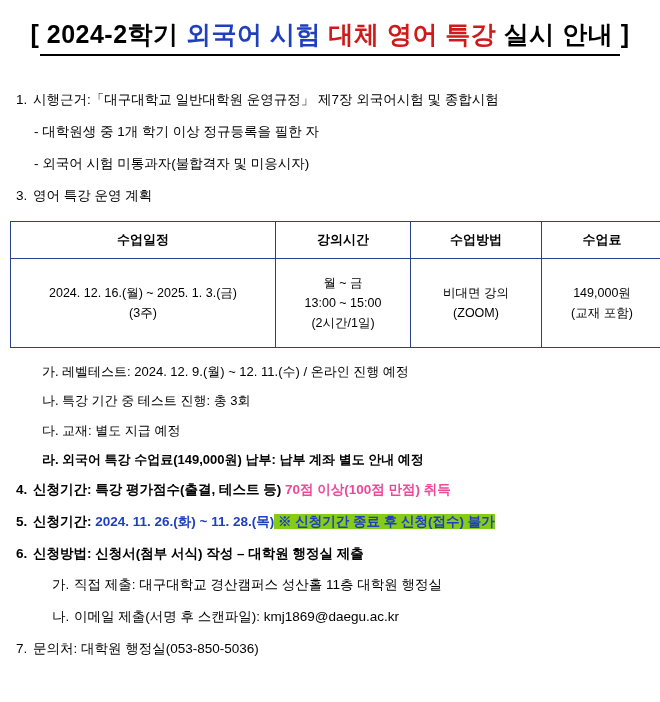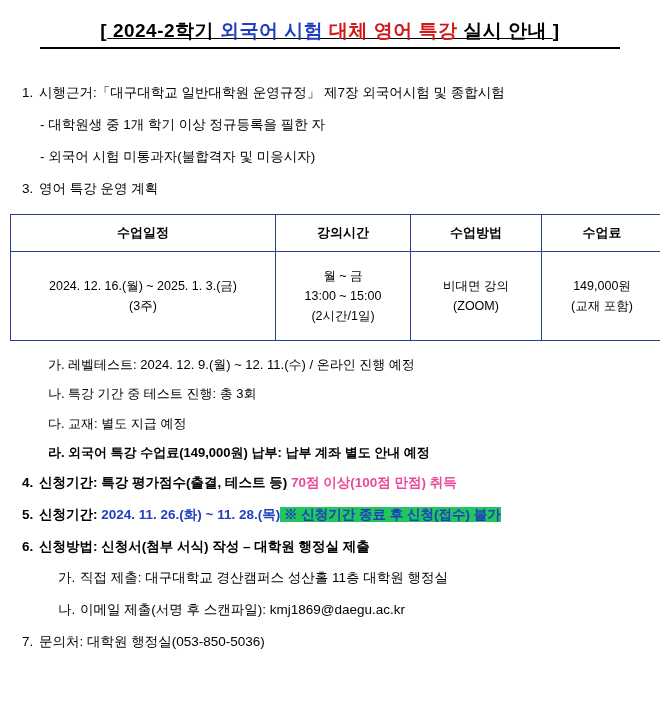--- a/index.html
+++ b/index.html
@@ -23,59 +23,58 @@
   }
 
   
   .title-wrap {
     text-align: center;
     margin-top: 18px;
     margin-bottom: 8px;
   }
   .title {
     display: inline-block;
-    font-size: 19px;
+    font-size: 25px;
     font-weight: bold;
     letter-spacing: 0.5px;
     white-space: nowrap;
-    text-decoration: underline;
   }
   .title .bracket { color: #000; }
   .title .blue { color: #1f3fbf; }
   .title .red { color: #d01a1a; }
   .title .black { color: #000; }
   .title-underline {
     width: 580px;
     height: 2px;
     background: #000;
     margin: 3px auto 0 auto;
   }
 
   
   .content {
-    padding: 0 22px;
+    padding: 0 16px;
     margin-top: 34px;
   }
   .line {
     font-size: 13.5px;
     line-height: 1.55;
     margin-bottom: 11px;
     white-space: nowrap;
   }
   .num {
     display: inline-block;
     width: 17px;
   }
   .indent1 { padding-left: 18px; }
 
   .red { color: #ec4899; }
   .blue { color: #1f3fbf; }
   .bold { font-weight: bold; }
   .hl-blue {
-    background: #22c55e;
+    background: #84cc16;
   }
 
   
   .tbl-wrap {
     margin: 14px 10px 14px 10px;
   }
   table.plan {
     border-collapse: collapse;
     width: 640px;
     table-layout: fixed;

